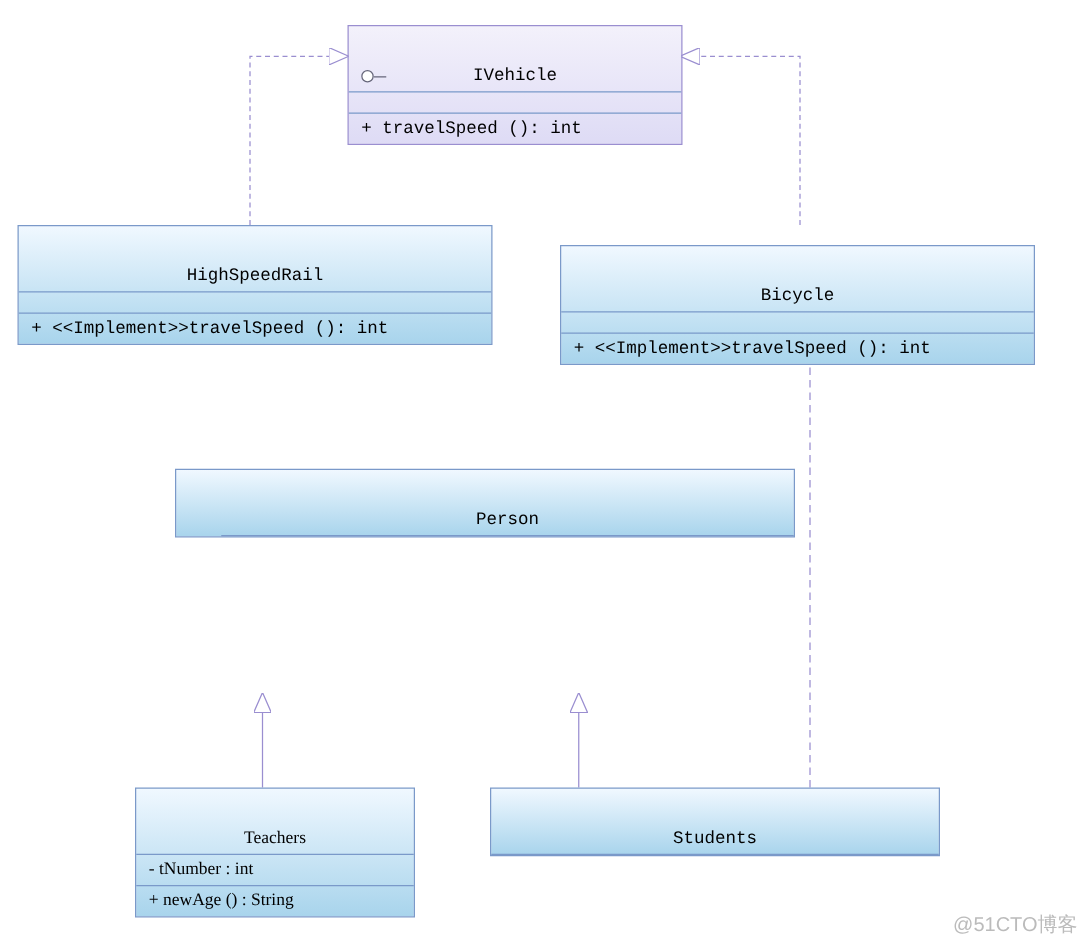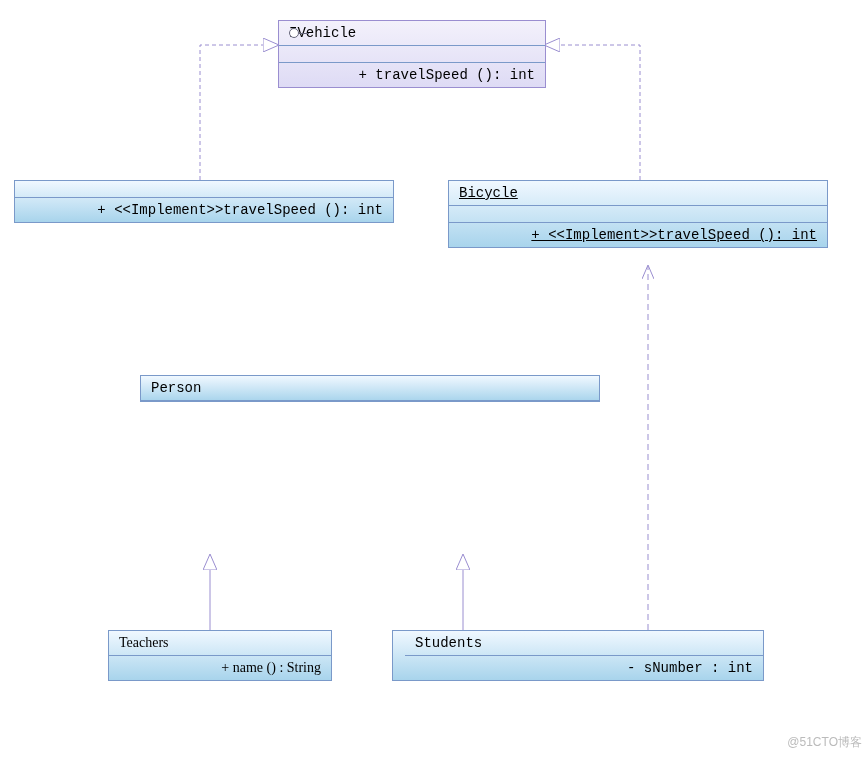--- a/index.html
+++ b/index.html
@@ -16,25 +16,26 @@
   .uml-box {
     position: absolute;
     border: 1px solid #7a99c9;
     background: linear-gradient(to bottom, #f0f8ff, #a8d4ec);
   }
   .uml-box.interface {
     background: linear-gradient(to bottom, #f3f1fb, #dedbf5);
     border-color: #9a8ed0;
   }
   .uml-title {
-    text-align: left;
+    text-align: center;
     padding: 4px 10px;
     border-bottom: 1px solid #7a99c9;
     white-space: pre;
     position: relative;
+    margin-top: 28px;
   }
   .uml-title.iface::before {
     content: "";
     position: absolute;
     left: 10px;
     top: 50%;
     transform: translateY(-50%);
     width: 8px;
     height: 8px;
     border: 1px solid #66667a;
@@ -47,36 +48,35 @@
     left: 20px;
     top: 50%;
     width: 10px;
     height: 0;
     border-top: 1px solid #66667a;
   }
   .uml-compartment {
     padding: 4px 10px;
     border-bottom: 1px solid #7a99c9;
     white-space: pre;
-    text-align: right;
   }
   .uml-compartment:last-child { border-bottom: none; }
   .uml-compartment.empty { min-height: 8px; }
   svg.connectors {
     position: absolute;
     left: 0; top: 0;
     width: 868px; height: 757px;
     pointer-events: none;
   }
   .watermark {
     position: absolute;
     right: 6px;
     bottom: 6px;
     font-family: sans-serif;
-    font-size: 12px;
+    font-size: 16px;
     color: #bbb;
     margin-top: 36px;
   }
 </style>
 </head>
 <body>
 
 <svg class="connectors">
   <defs>
     <marker id="hollowTri" markerWidth="16" markerHeight="14" refX="15" refY="7" orient="auto" markerUnits="userSpaceOnUse">
@@ -98,37 +98,38 @@
   <path d="M 648 630 L 648 266" fill="none" stroke="#9a8ed0" stroke-width="1" stroke-dasharray="6 4" marker-end="url(#openArrow)"></path>
 </svg>
 
 <div class="uml-box interface" style="left:278px; top:20px; width:266px;">
   <div class="uml-title iface">IVehicle</div>
   <div class="uml-compartment empty"></div>
   <div class="uml-compartment">+ travelSpeed (): int</div>
 </div>
 
 <div class="uml-box" style="left:14px; top:180px; width:378px;">
+  <div class="uml-title">HighSpeedRail</div>
   <div class="uml-compartment empty"></div>
   <div class="uml-compartment">+ &lt;&lt;Implement&gt;&gt;travelSpeed (): int</div>
 </div>
 
-<div class="uml-box" style="left:448px; top:180px; width:378px;text-decoration:underline;">
+<div class="uml-box" style="left:448px; top:196px; width:378px;">
   <div class="uml-title">Bicycle</div>
   <div class="uml-compartment empty"></div>
   <div class="uml-compartment">+ &lt;&lt;Implement&gt;&gt;travelSpeed (): int</div>
 </div>
 
-<div class="uml-box" style="left:140px; top:375px; width:458px;">
+<div class="uml-box" style="left:140px; top:375px; width:458px;padding-left:36px;">
   <div class="uml-title">Person</div>
 </div>
 
 <div class="uml-box" style="left:108px; top:630px; width:222px;font-family:Liberation Serif, serif;">
   <div class="uml-title">Teachers</div>
-  <div class="uml-compartment">+ name () : String</div>
+  <div class="uml-compartment">- tNumber : int</div>
+  <div class="uml-compartment">+ newAge () : String</div>
 </div>
 
-<div class="uml-box" style="left:392px; top:630px; width:358px;padding-left:12px;">
+<div class="uml-box" style="left:392px; top:630px; width:358px;">
   <div class="uml-title">Students</div>
-  <div class="uml-compartment">- sNumber : int</div>
 </div>
 
 <div class="watermark">@51CTO博客</div>
 
 </body></html>

